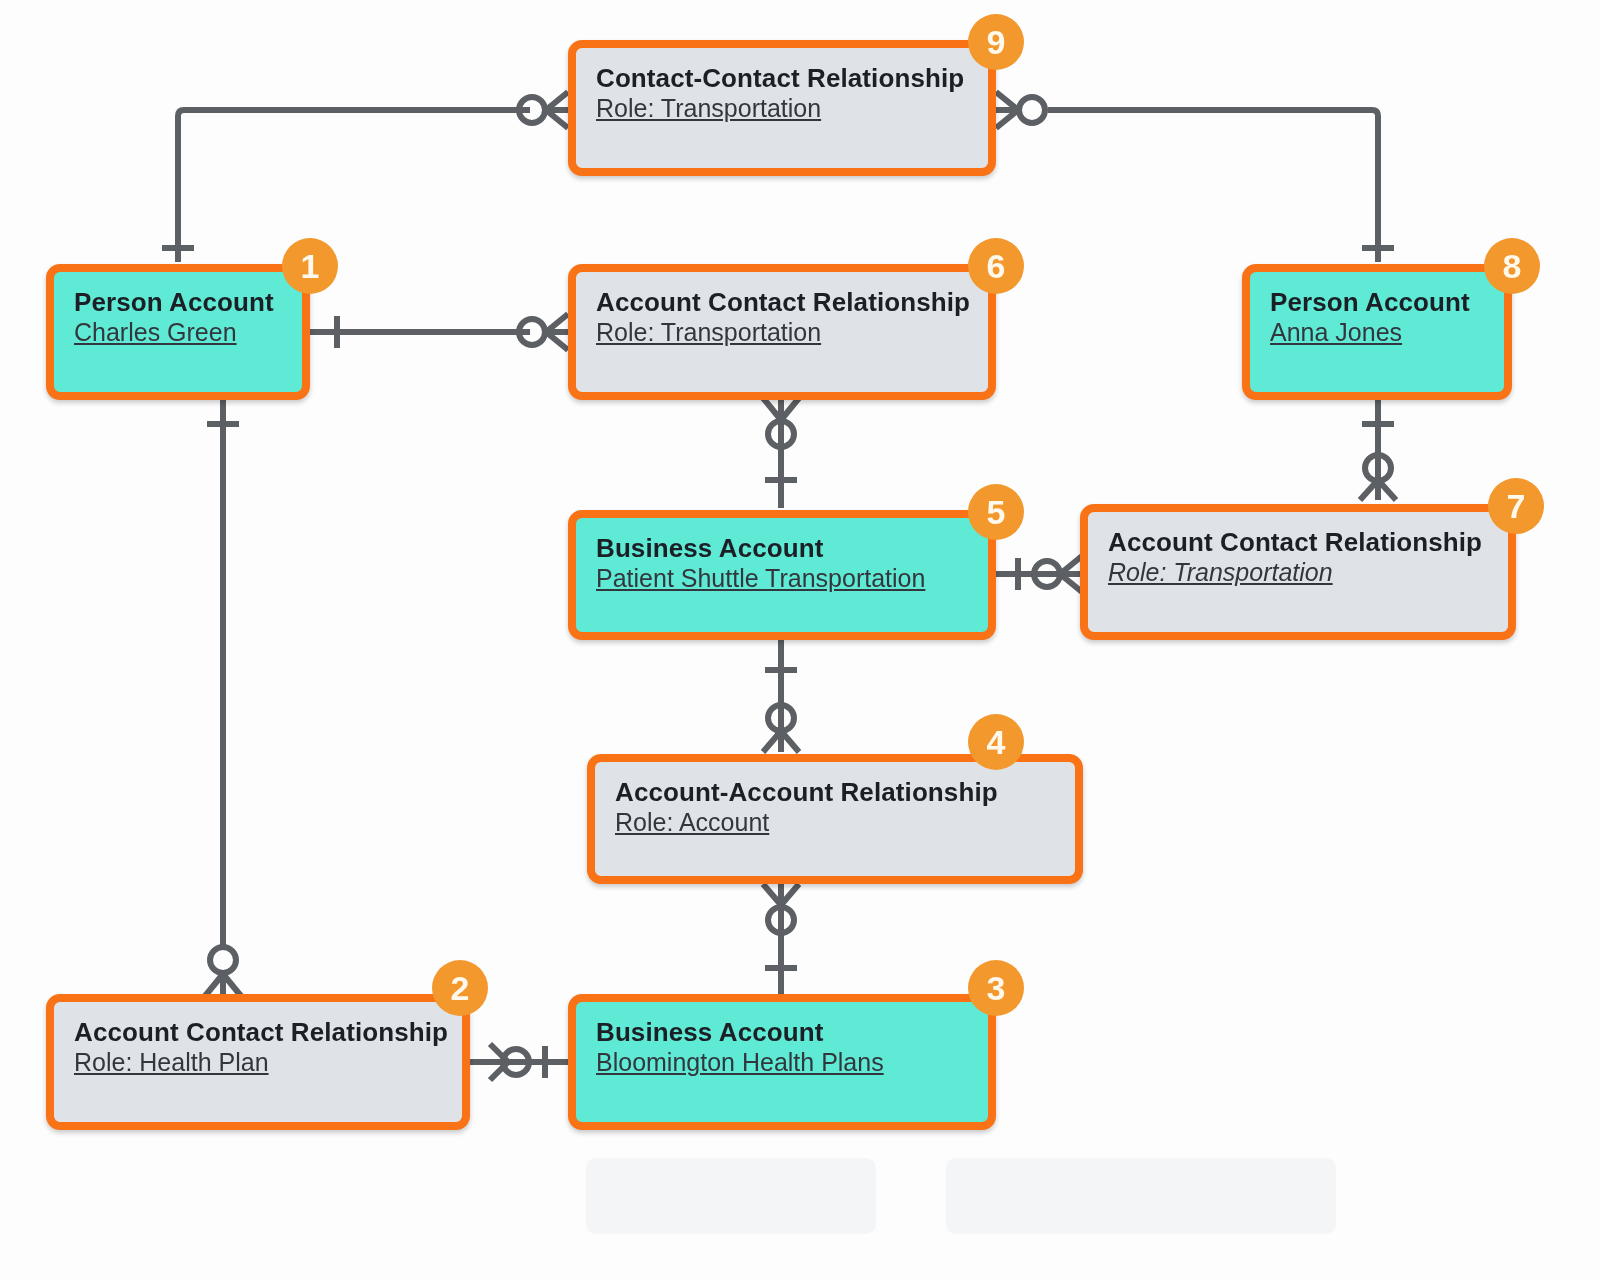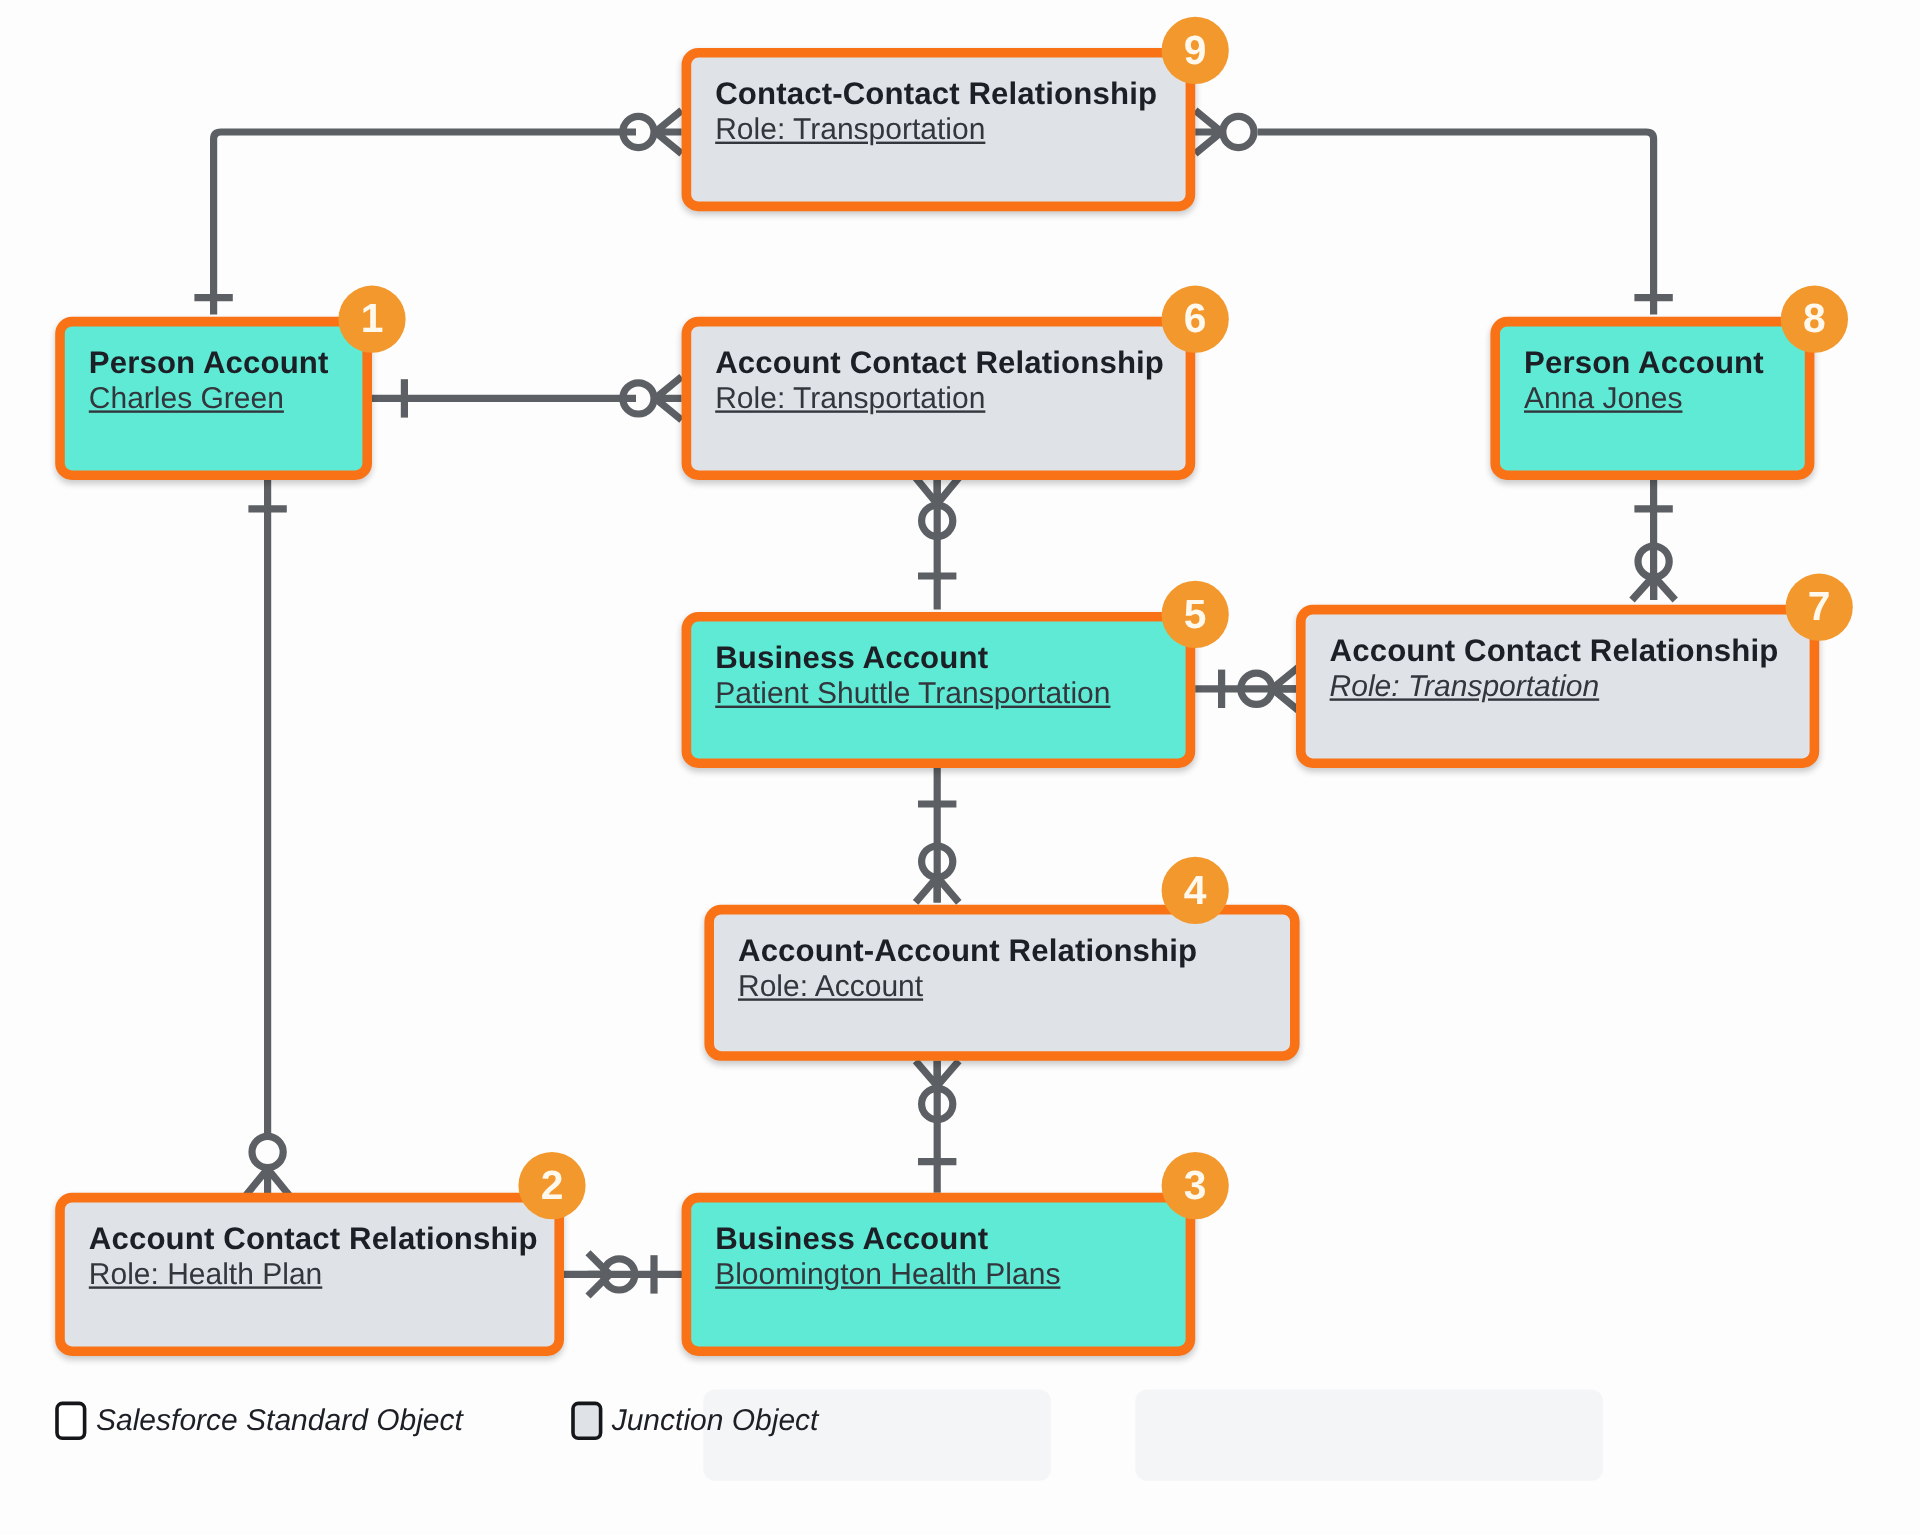--- a/index.html
+++ b/index.html
@@ -213,24 +213,14 @@
     <div class="sub">Role: Health Plan</div>
   </div>
   <div class="badge" style="left:432px; top:960px;">2</div>
 
   <div class="node standard" style="left:568px; top:994px; width:428px; height:136px;">
     <div class="title">Business Account</div>
     <div class="sub">Bloomington Health Plans</div>
   </div>
   <div class="badge" style="left:968px; top:960px;">3</div>
 
-  <div id="legend">
-    <div class="legend-item">
-      <span class="swatch standard"></span>
-      <span class="legend-label">Salesforce Standard Object</span>
-    </div>
-    <div class="legend-item" style="margin-left:44px;">
-      <span class="swatch junction"></span>
-      <span class="legend-label">Junction Object</span>
-    </div>
-  </div>
 
 </div>
 
 </body></html>

